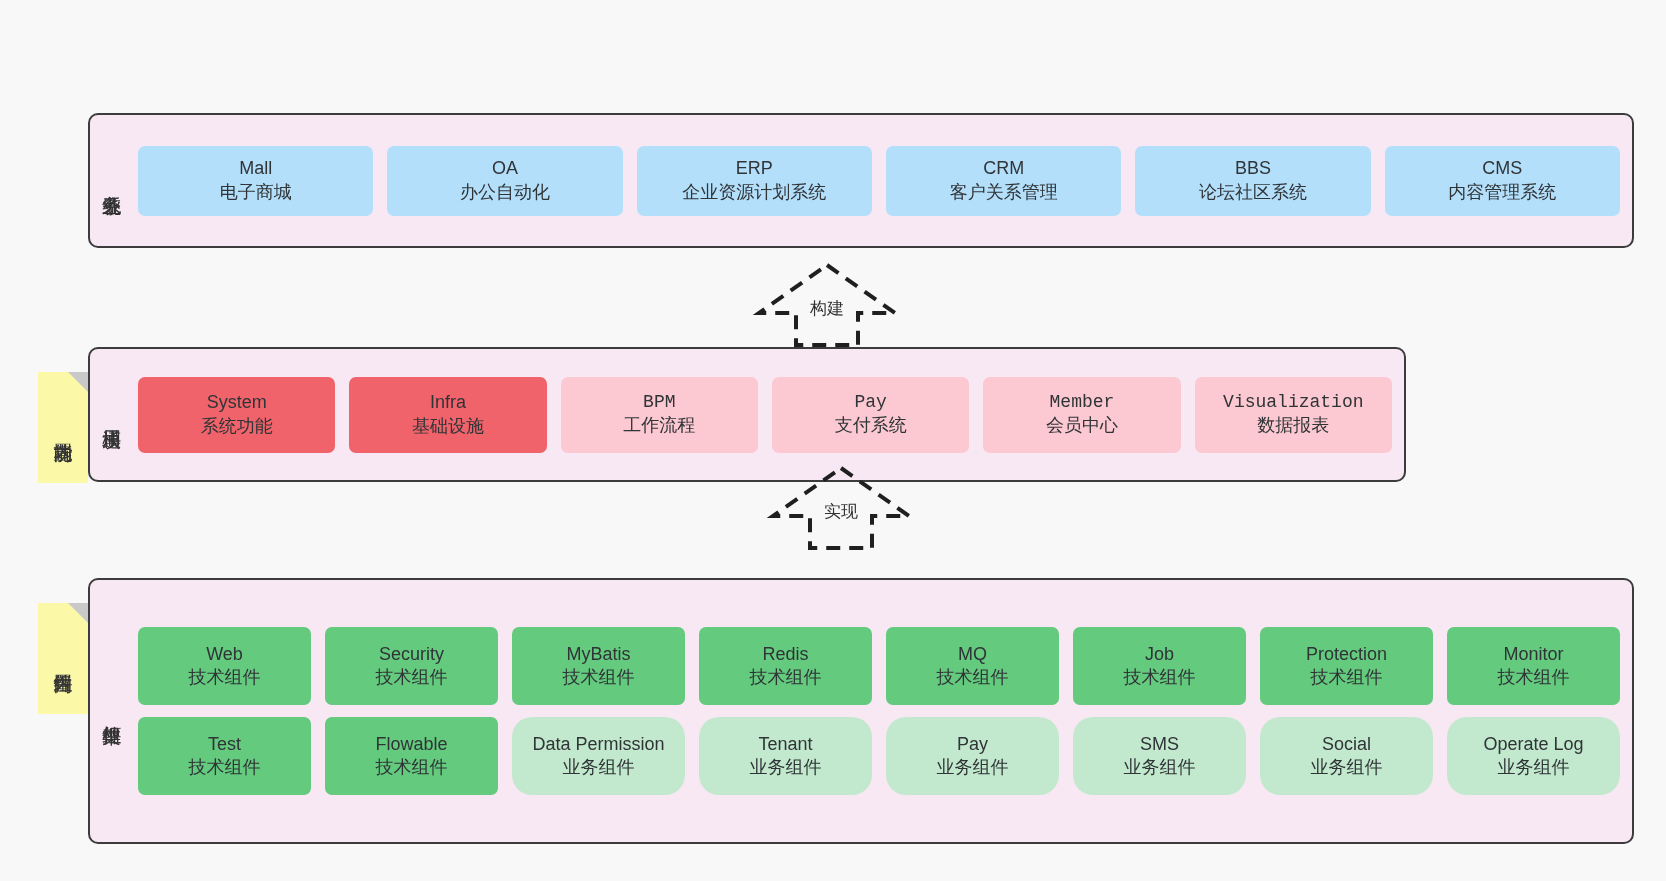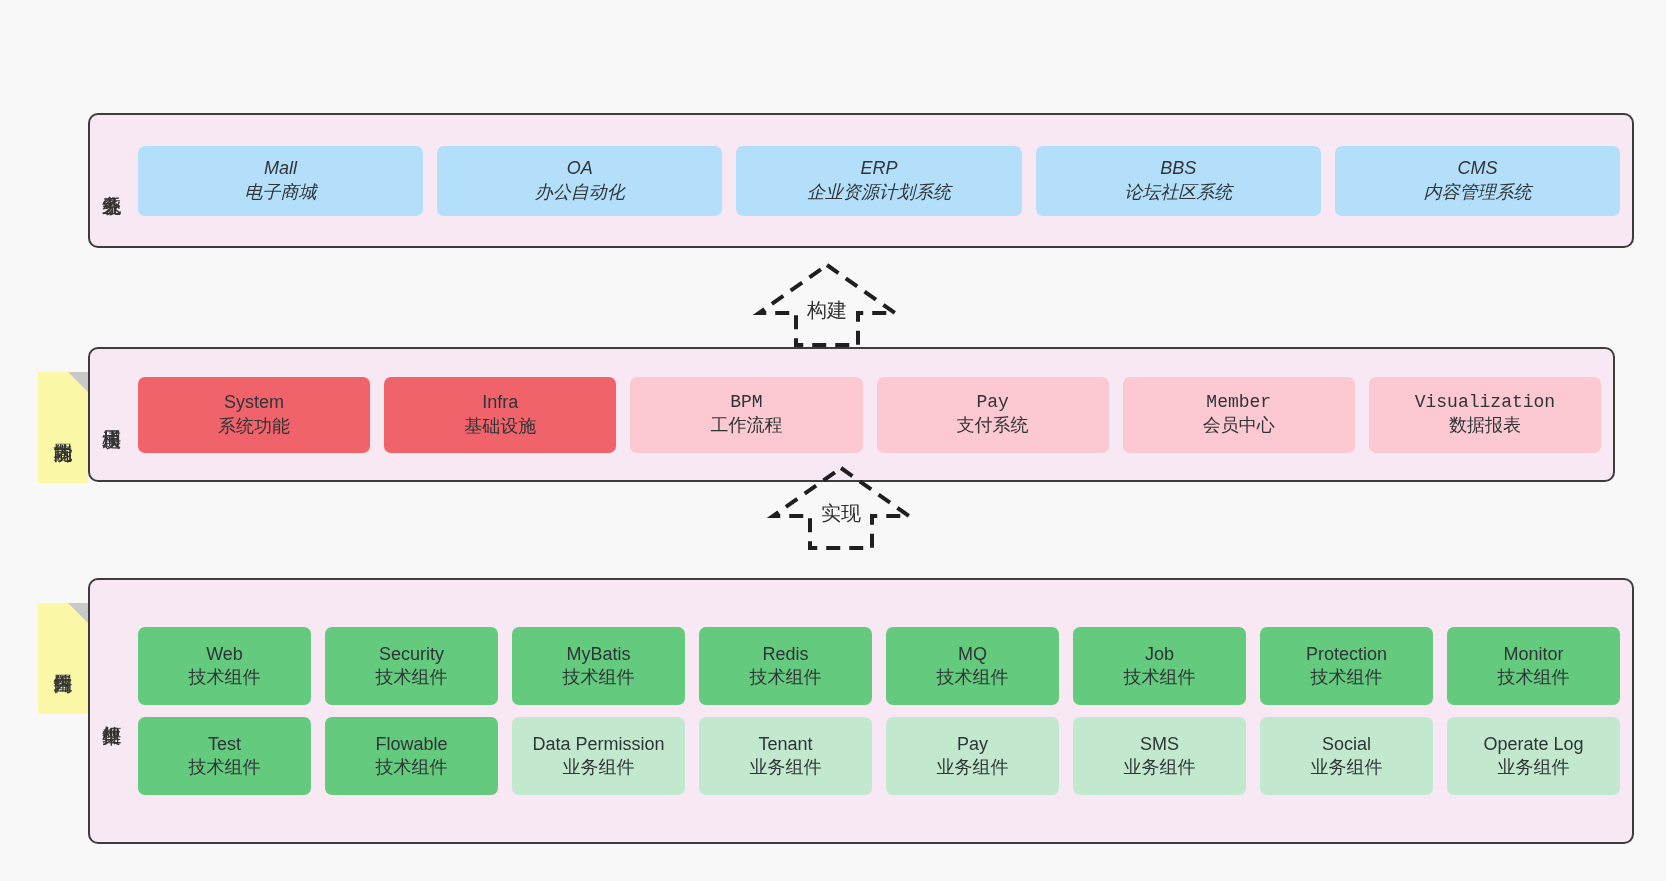--- a/index.html
+++ b/index.html
@@ -75,30 +75,30 @@
     padding: 4px 6px;
   }
   .cell .en { display: block; }
   .cell .cn { display: block; }
 
   
   .c-blue        { background: #b4dffb; }
   .c-red         { background: #f1636b; }
   .c-pink        { background: #fcc8d2; font-family: Liberation Mono, monospace; }
   .c-green       { background: #64ca7e; }
-  .c-green-light { background: #c2e9ce; }
+  .c-green-light { background: #c2e9ce; border-radius: 20px; }
 
   
   #layer-business {
     left: 88px; top: 113px; width: 1546px; height: 135px;
   }
-  #layer-business .cell { height: 70px; font-style: italic; }
+  #layer-business .cell { height: 70px; }
 
   #layer-modules {
-    left: 88px; top: 347px; width: 1527px; height: 135px;
+    left: 88px; top: 347px; width: 1318px; height: 135px;
   }
   #layer-modules .cell { height: 76px; }
 
   #layer-framework {
     left: 88px; top: 578px; width: 1546px; height: 266px;
   }
   #layer-framework .cell { height: 78px; }
 
   
   .note {
@@ -135,21 +135,21 @@
     width: 150px;
     height: 90px;
   }
   .arrow svg { display: block; }
   .arrow-label {
     position: absolute;
     left: 0;
     right: 0;
     top: 40px;
     text-align: center;
-    font-size: 20px;
+    font-size: 17px;
     color: #333333;
     background: transparent;
     user-select: none;
     pointer-events: none;
   }
   #arrow-build { left: 752px; top: 257px; }
   #arrow-impl  { left: 766px; top: 460px; }
 </style>
 </head>
 <body>
@@ -164,20 +164,24 @@
           <span class="en">Mall</span>
           <span class="cn">电子商城</span>
         </div>
         <div class="cell c-blue">
           <span class="en">OA</span>
           <span class="cn">办公自动化</span>
         </div>
         <div class="cell c-blue">
           <span class="en">ERP</span>
           <span class="cn">企业资源计划系统</span>
+        </div>
+        <div class="cell c-blue">
+          <span class="en">CRM</span>
+          <span class="cn">客户关系管理</span>
         </div>
         <div class="cell c-blue">
           <span class="en">BBS</span>
           <span class="cn">论坛社区系统</span>
         </div>
         <div class="cell c-blue">
           <span class="en">CMS</span>
           <span class="cn">内容管理系统</span>
         </div>
       </div>

